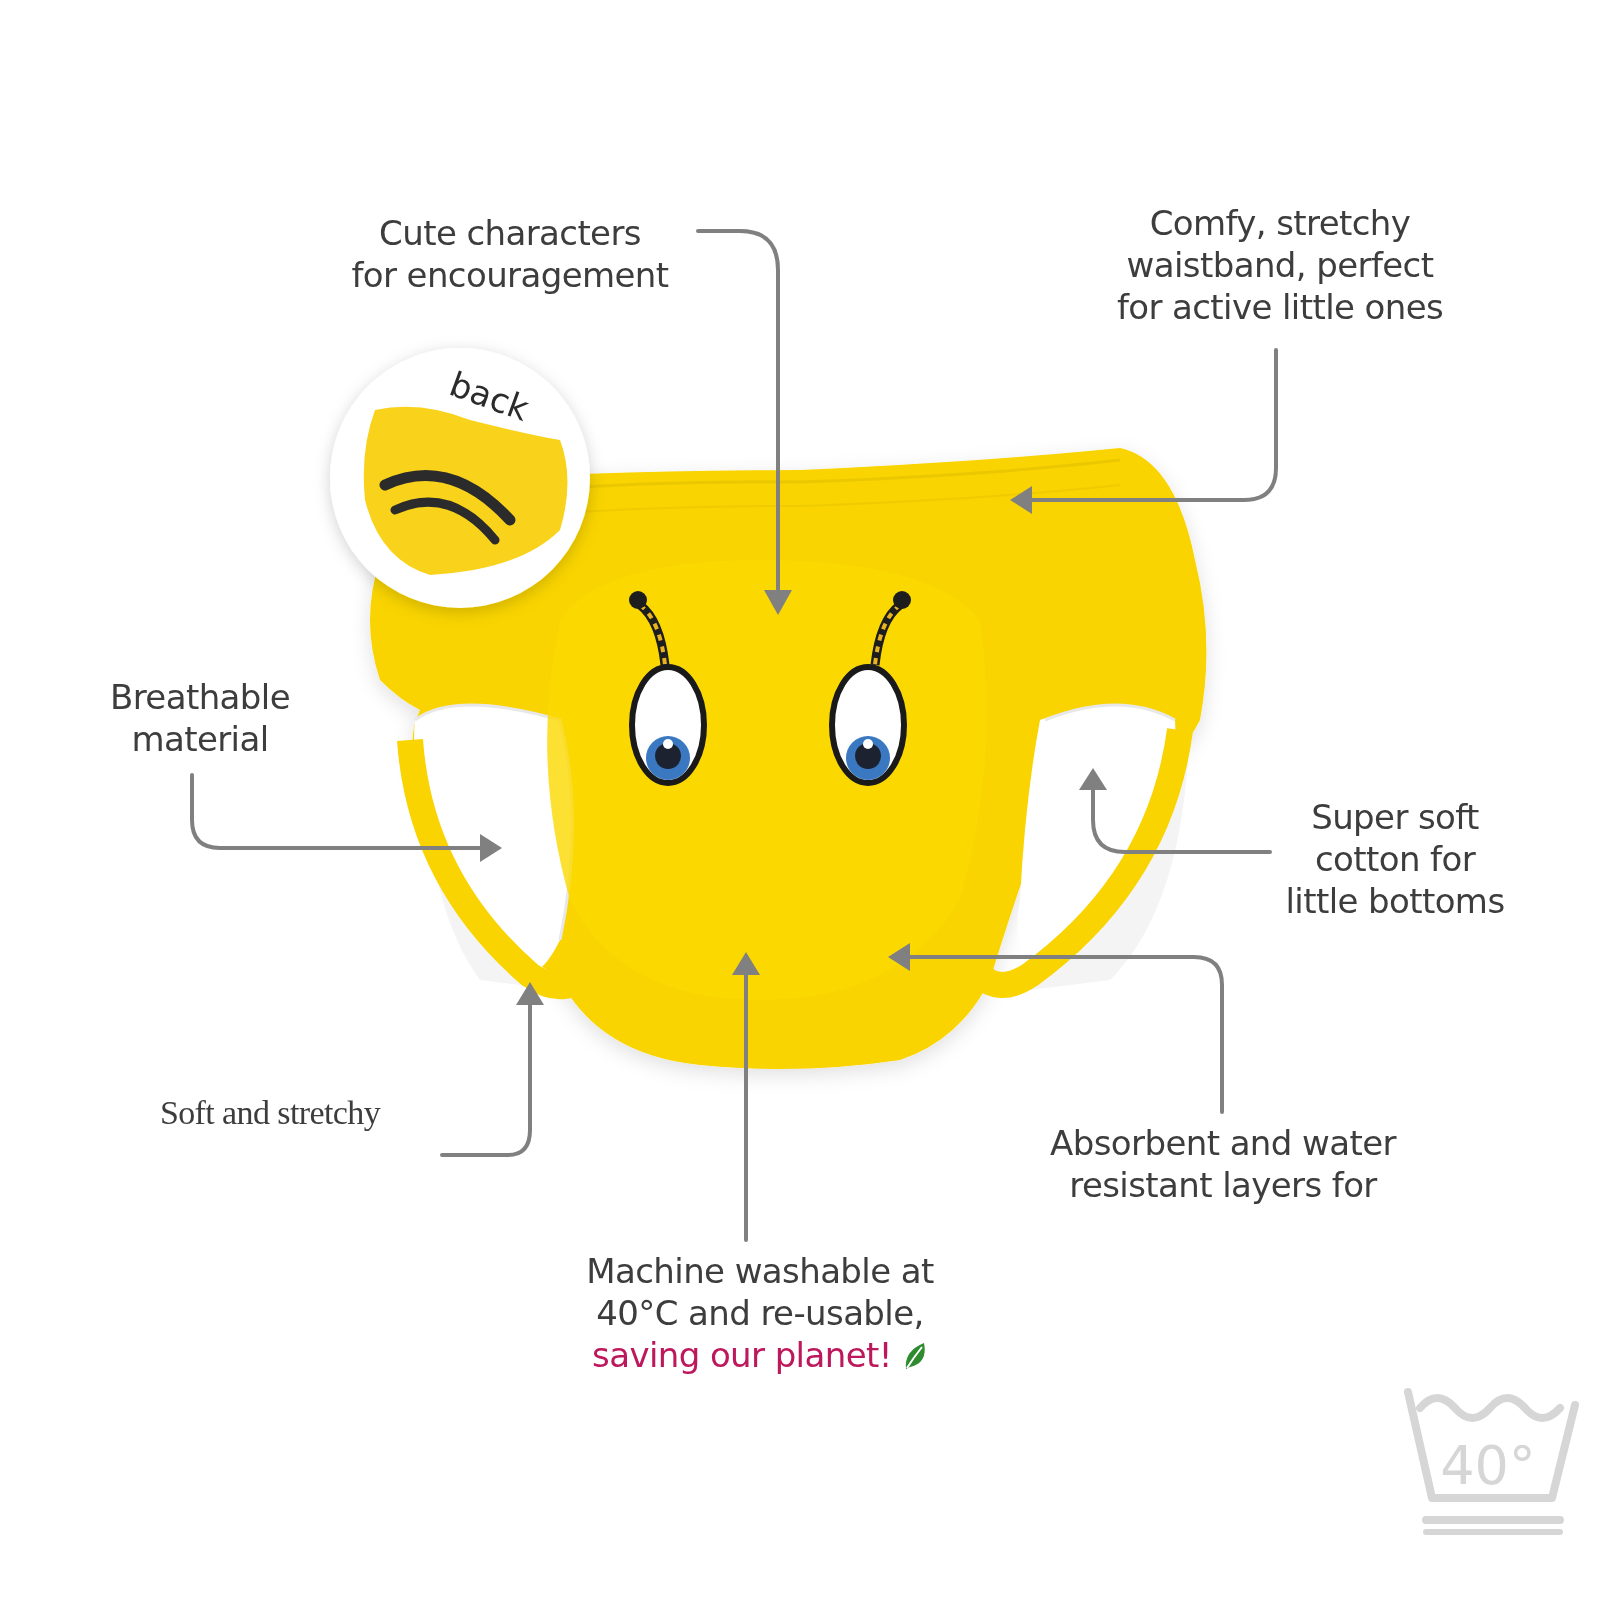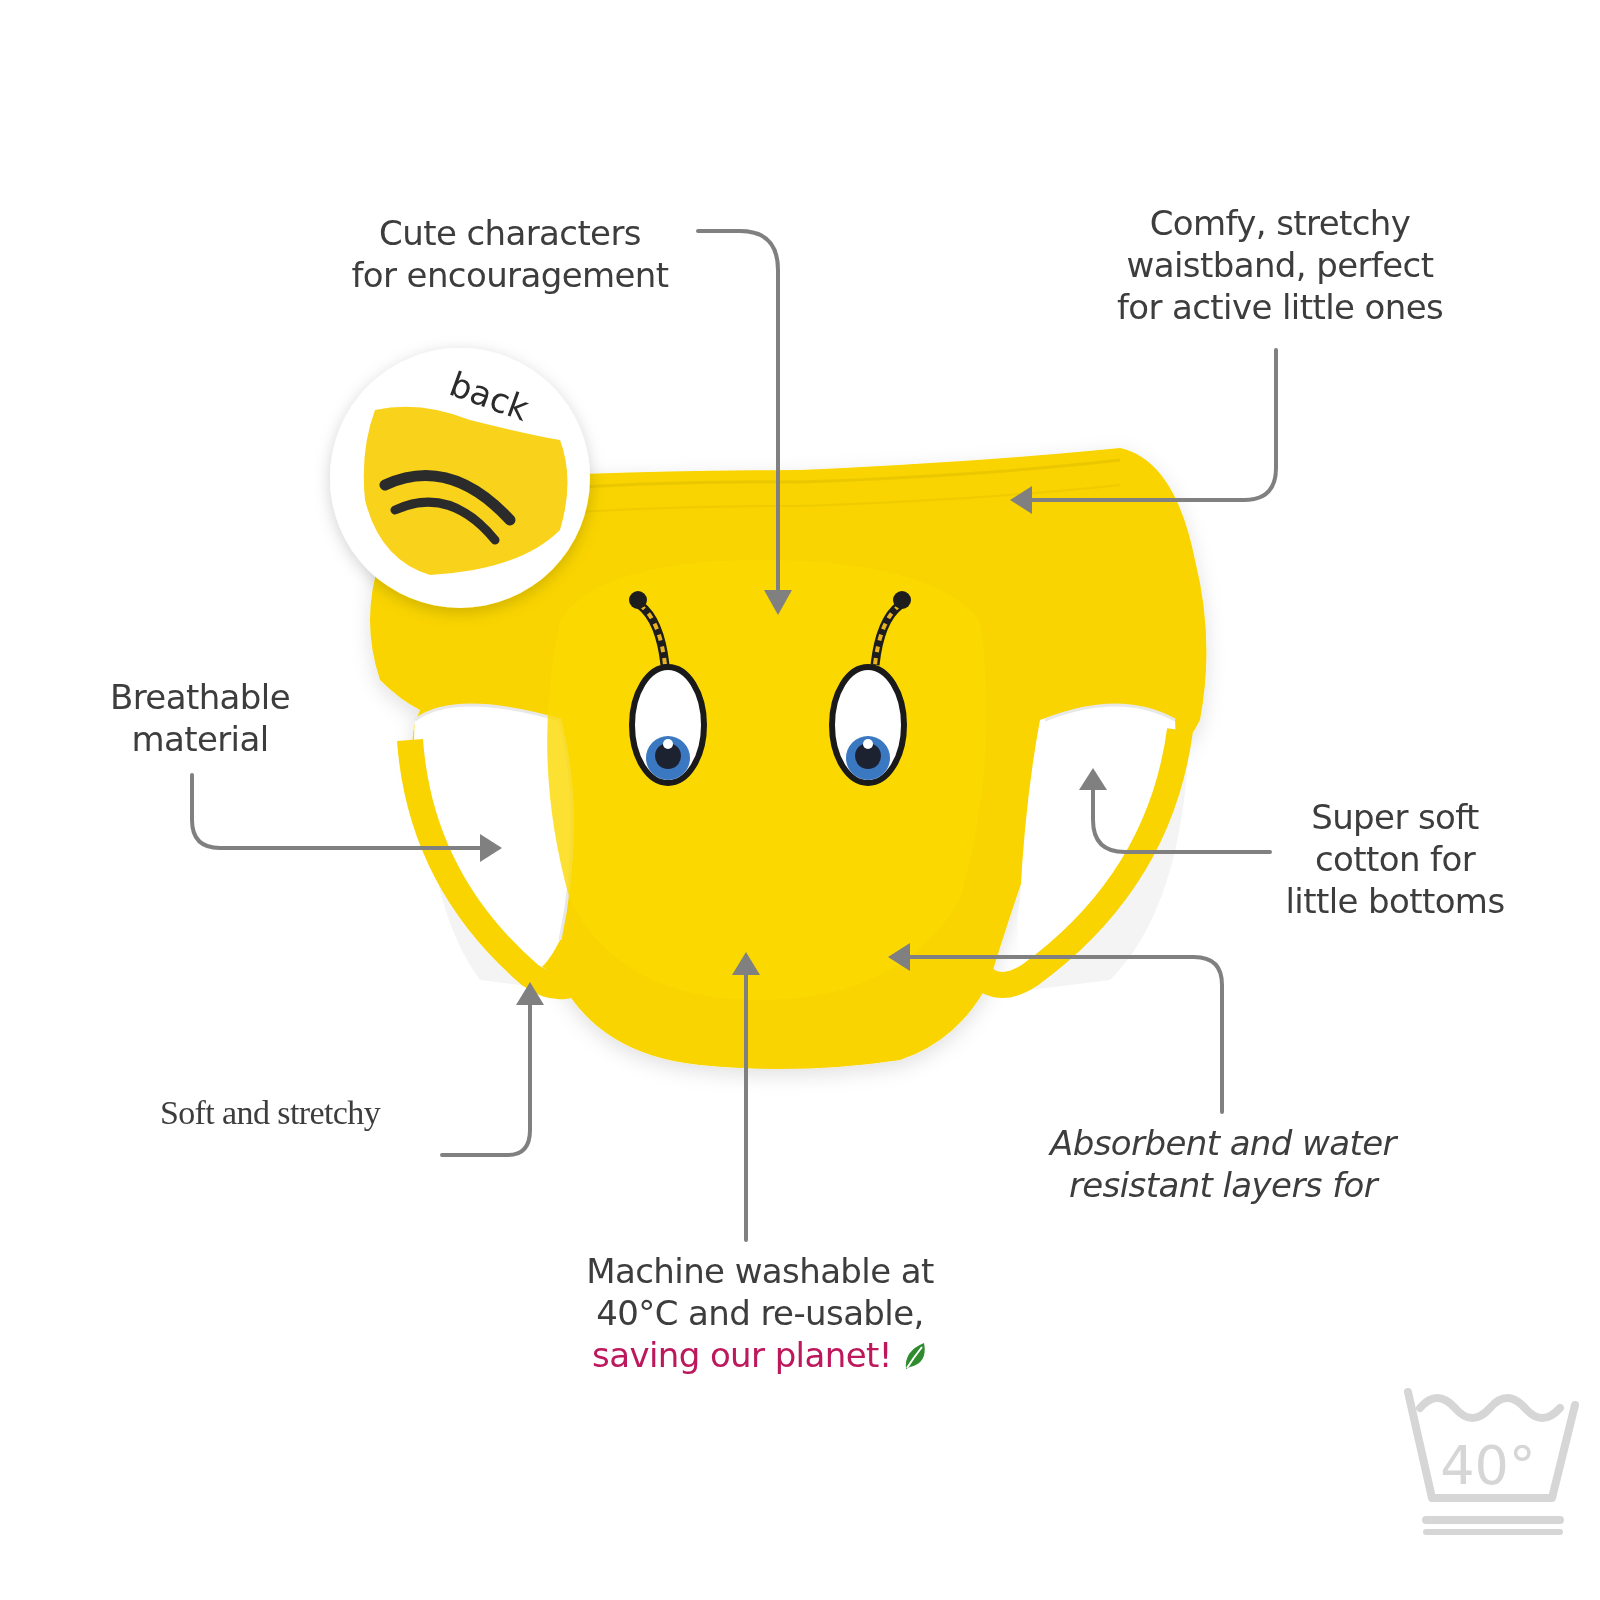--- a/index.html
+++ b/index.html
@@ -125,21 +125,21 @@
 <div class="label" style="left:1255px; top:796px; width:280px;">
   <div>Super soft</div>
   <div>cotton for</div>
   <div>little bottoms</div>
 </div>
 
 <div class="label" style="left:105px; top:1092px; width:330px;font-family:Liberation Serif, serif;">
   <div>Soft and stretchy</div>
 </div>
 
-<div class="label" style="left:1018px; top:1122px; width:410px;font-style:italic;">
+<div class="label" style="left:1018px; top:1122px; width:410px;">
   <div>Absorbent and water</div>
   <div>resistant layers for</div>
 </div>
 
 <div class="label" style="left:560px; top:1250px; width:400px;">
   <div>Machine washable at</div>
   <div>40°C and re-usable,</div>
   <div class="green">
     <span>saving our planet!</span>
     <svg width="26" height="30" viewBox="0 0 26 30" style="vertical-align:-4px;">

